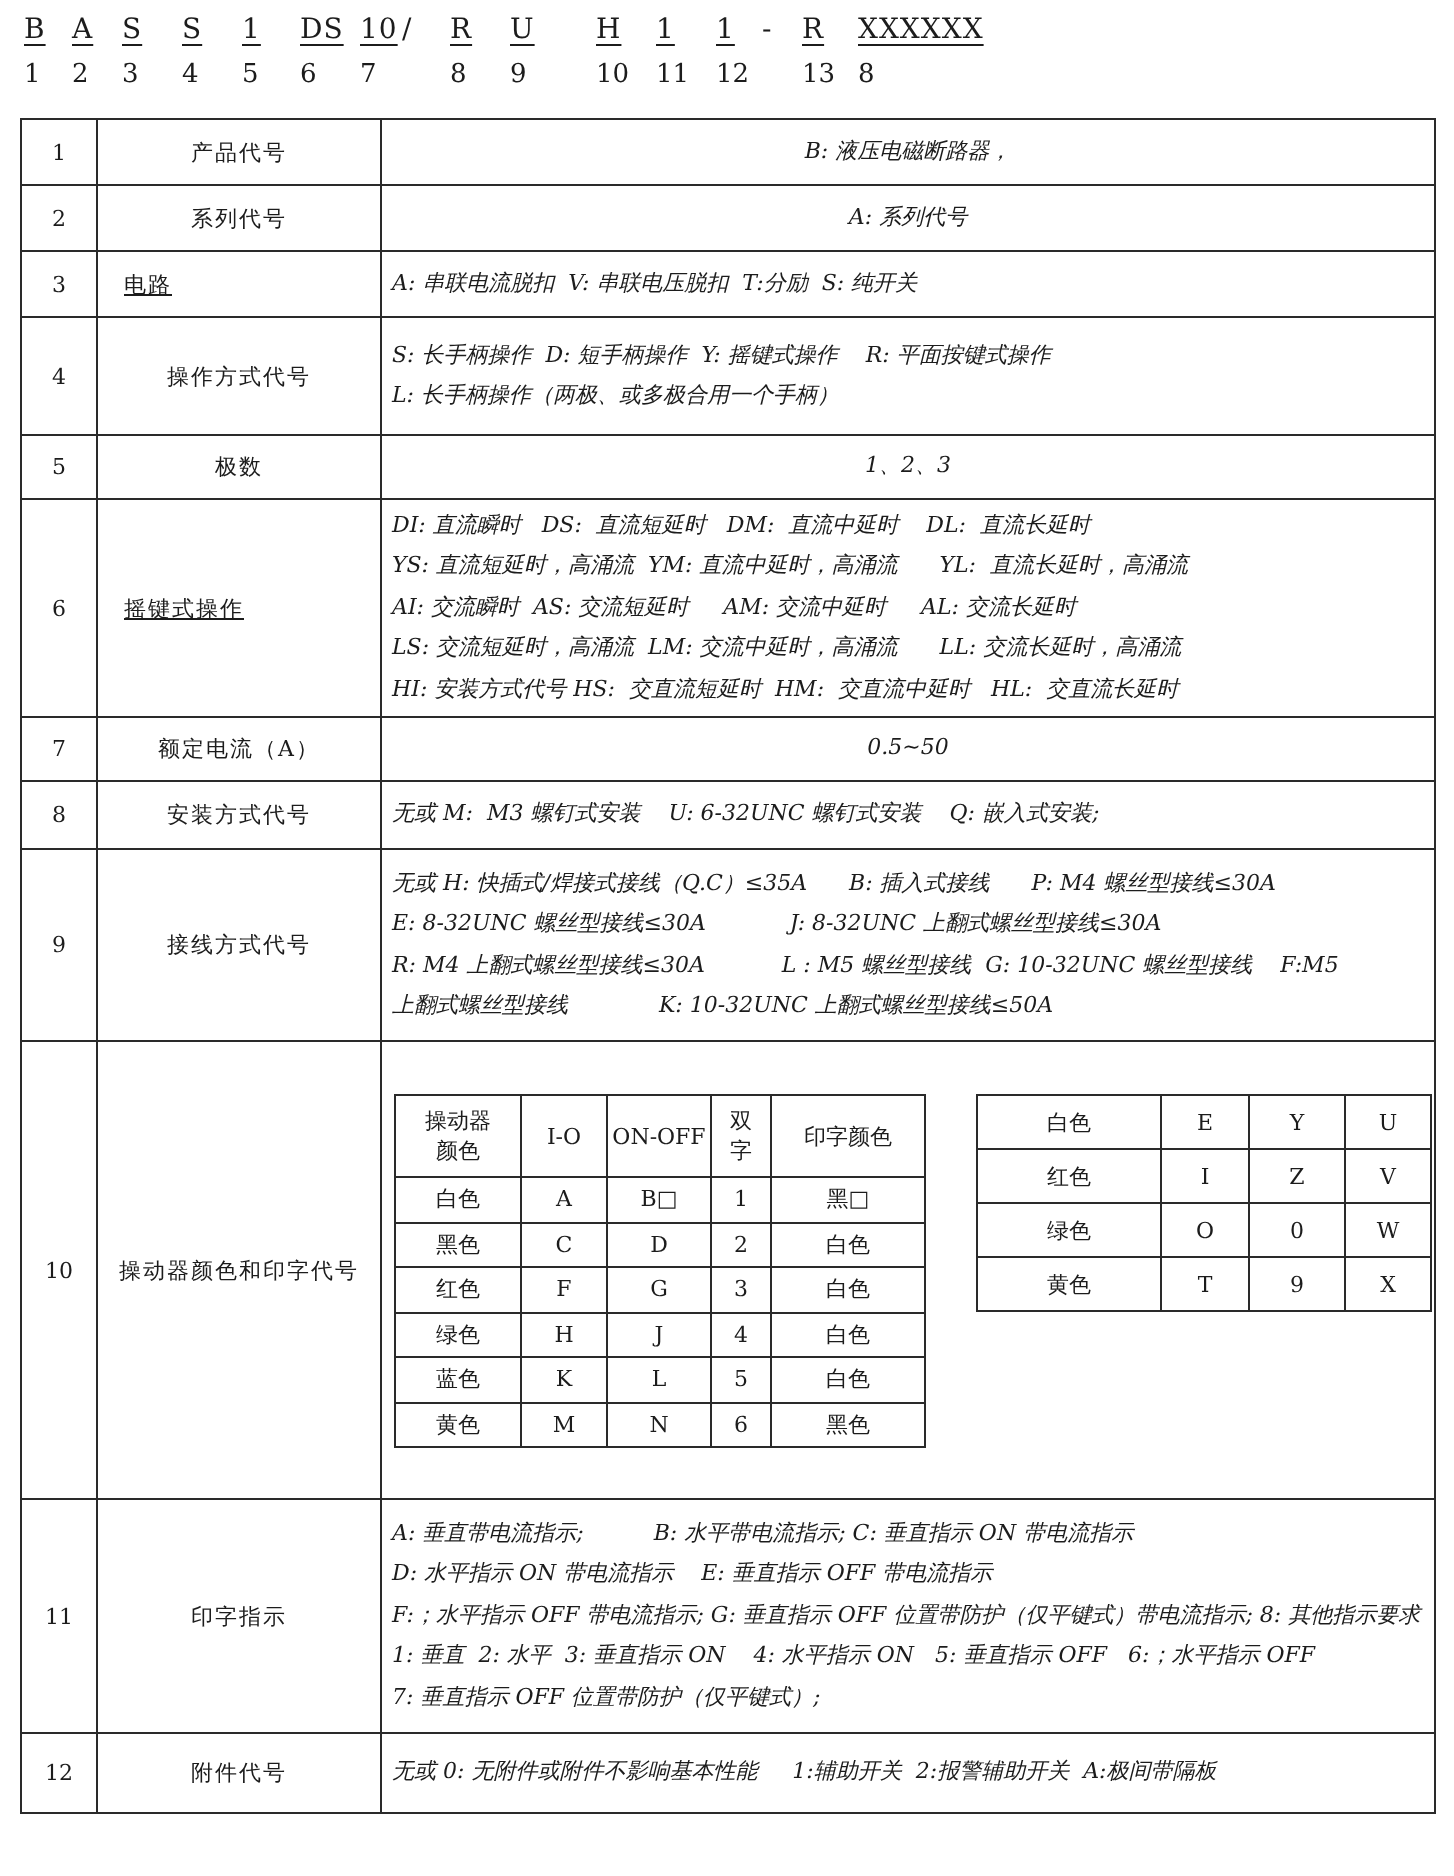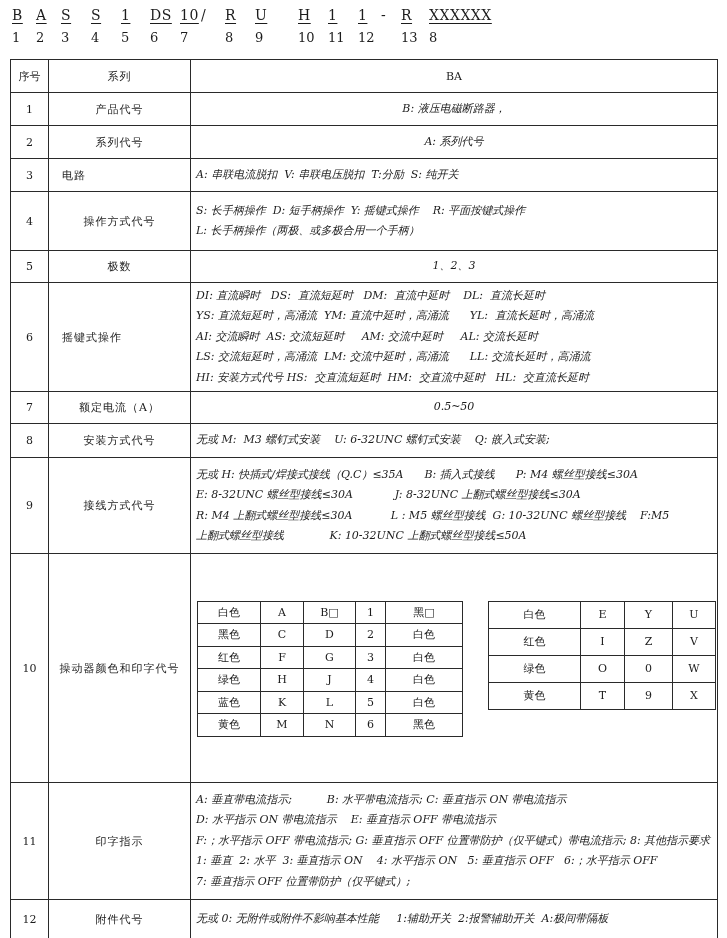--- a/index.html
+++ b/index.html
@@ -23,21 +23,21 @@
   table.main{
     border-collapse:collapse;table-layout:fixed;width:707px;
     margin:14px 0 0 10px;
   }
   table.main td{
     border:1px solid #2a2a2a;overflow:hidden;vertical-align:middle;
     font-size:11px;padding:2px 5px;
   }
   td.no{text-align:center;font-size:12px;}
   td.lbl{text-align:center;font-size:12px;letter-spacing:1px;line-height:17px;}
-  td.lbl.left{text-align:left;padding-left:13px;}
+  td.lbl.left{text-align:left;padding-left:13px;text-decoration:underline;}
   td.content{padding:3px 4px 3px 9px;}
   td.content .line{white-space:pre;line-height:20.5px;font-style:italic;}
   td.center{text-align:center;}
   
   tr.h28 td{height:28px} tr.h27 td{height:27px} tr.h54 td{height:54px}
   tr.h104 td{height:104px} tr.h29 td{height:29px} tr.h91 td{height:91px}
   tr.h224 td{height:224px} tr.h112 td{height:112px} tr.h35 td{height:35px}
   
   .nested-wrap{display:flex;align-items:flex-start;padding:1px 0 0 4px;}
   table.nested{border-collapse:collapse;table-layout:fixed;flex:0 0 auto;}
@@ -125,25 +125,20 @@
     </div>
   </div>
 
   <table class="main">
     <colgroup>
         <col style="width:38px">
         <col style="width:142px">
         <col style="width:527px">
       </colgroup>
     <tbody>
-      <tr class="h28">
-        <td class="no">序号</td>
-        <td class="lbl">系列</td>
-        <td class="center">BA</td>
-      </tr>
 
       <tr class="h28">
         <td class="no">1</td>
         <td class="lbl">产品代号</td>
         <td class="content center">
             <div class="line">B: 液压电磁断路器，</div>
           </td>
       </tr>
 
       <tr class="h28">
@@ -226,20 +221,33 @@
 
             <table class="nested nl">
               <colgroup>
                   <col style="width:63px">
                   <col style="width:43px">
                   <col style="width:52px">
                   <col style="width:30px">
                   <col style="width:77px">
                 </colgroup>
               <tbody>
+                <tr class="nlh">
+                  <td>
+                      <span class="hl">操动器</span>
+                      <span class="hl">颜色</span>
+                    </td>
+                  <td>I-O</td>
+                  <td>ON-OFF</td>
+                  <td>
+                      <span class="hl">双</span>
+                      <span class="hl">字</span>
+                    </td>
+                  <td>印字颜色</td>
+                </tr>
                 <tr class="nlr">
                     <td>白色</td>
                     <td>A</td>
                     <td>B□</td>
                     <td>1</td>
                     <td>黑□</td>
                   </tr>
                 <tr class="nlr">
                     <td>黑色</td>
                     <td>C</td>

